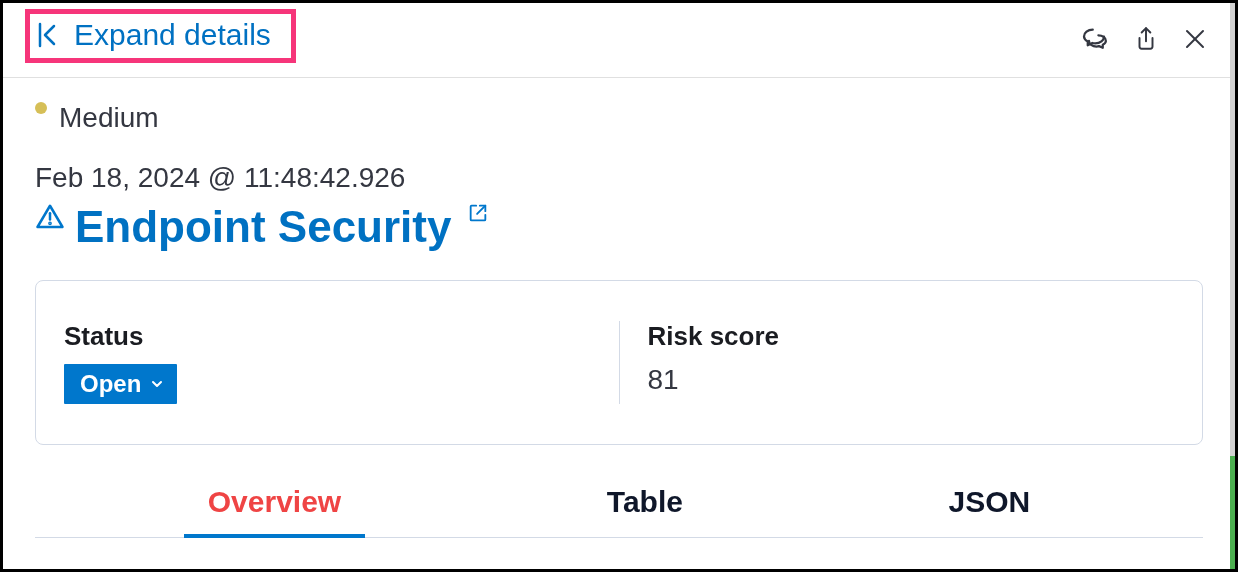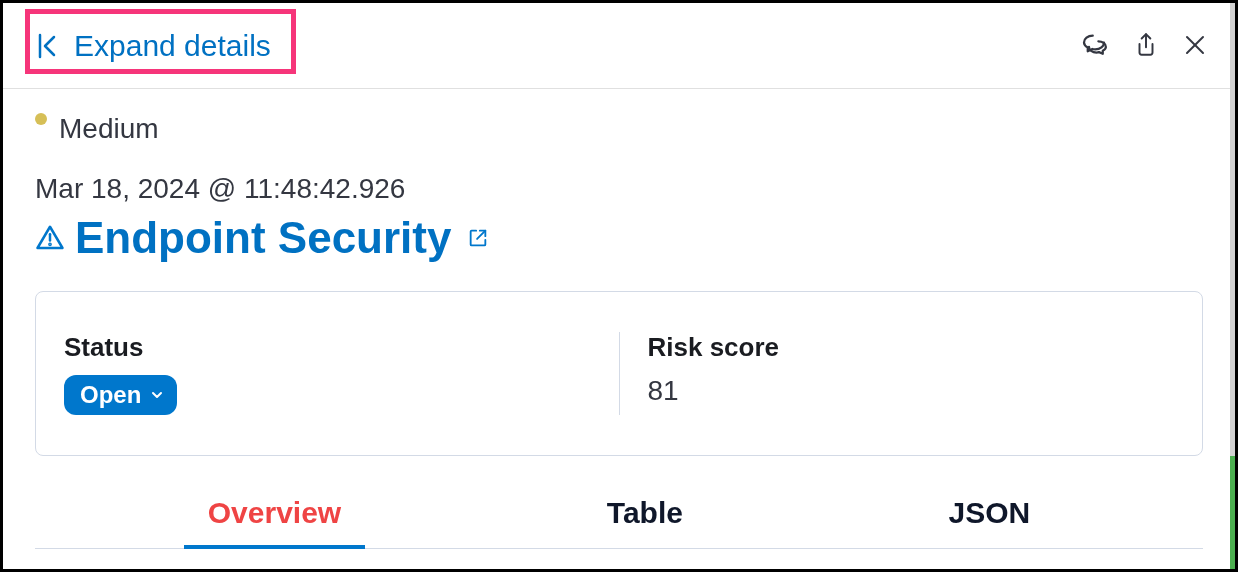--- a/index.html
+++ b/index.html
@@ -33,21 +33,21 @@
     }
     .expand-btn {
       display: inline-flex;
       align-items: center;
       gap: 14px;
       color: #0071c2;
       font-size: 30px;
       font-weight: 500;
       cursor: pointer;
       border: 5px solid #f6357a;
-      padding: 15px 20px 6px 8px;
+      padding: 4px 20px 6px 8px;
       position: relative;
       margin-left: -6px;
       margin-top: -6px;
     }
     .expand-icon {
       display: inline-flex;
       align-items: center;
     }
     .header-actions {
       display: flex;
@@ -78,21 +78,20 @@
       font-size: 28px;
       color: #343741;
     }
     .timestamp {
       font-size: 28px;
       color: #343741;
       margin-bottom: 8px;
     }
     .title-row {
       display: flex;
-      align-items: center;
       gap: 10px;
       margin-bottom: 28px;
     }
     .warning-icon {
       color: #0077cc;
       display: inline-flex;
     }
     .title {
       font-size: 44px;
       font-weight: 700;
@@ -126,21 +125,21 @@
     }
     .status-badge {
       display: inline-flex;
       align-items: center;
       gap: 8px;
       background: #0077cc;
       color: #fff;
       font-size: 24px;
       font-weight: 600;
       padding: 6px 12px 6px 16px;
-      border-radius: 12px;
+      border-radius: 1px;
       cursor: pointer;
     }
     .chevron-down {
       display: inline-flex;
     }
     .info-value {
       font-size: 28px;
       color: #343741;
     }
     .add-icon {
@@ -211,21 +210,21 @@
   </div>
 </div>
 
 <div class="content">
 
   <div class="severity-row">
     <span class="severity-dot"></span>
     <span class="severity-text">Medium</span>
   </div>
 
-  <div class="timestamp">Mar 18, 2024 @ 11:48:42.926</div>
+  <div class="timestamp">Feb 18, 2024 @ 11:48:42.926</div>
 
   <div class="title-row">
     <span class="warning-icon">
       <svg width="30" height="30" viewBox="0 0 24 24" fill="none" stroke="currentColor" stroke-width="2" stroke-linecap="round" stroke-linejoin="round">
         <path d="M12 3 L22 20 L2 20 Z"></path>
         <line x1="12" y1="9" x2="12" y2="14"></line>
         <circle cx="12" cy="17" r="0.5" fill="currentColor"></circle>
       </svg>
     </span>
     <span class="title">Endpoint Security</span>

